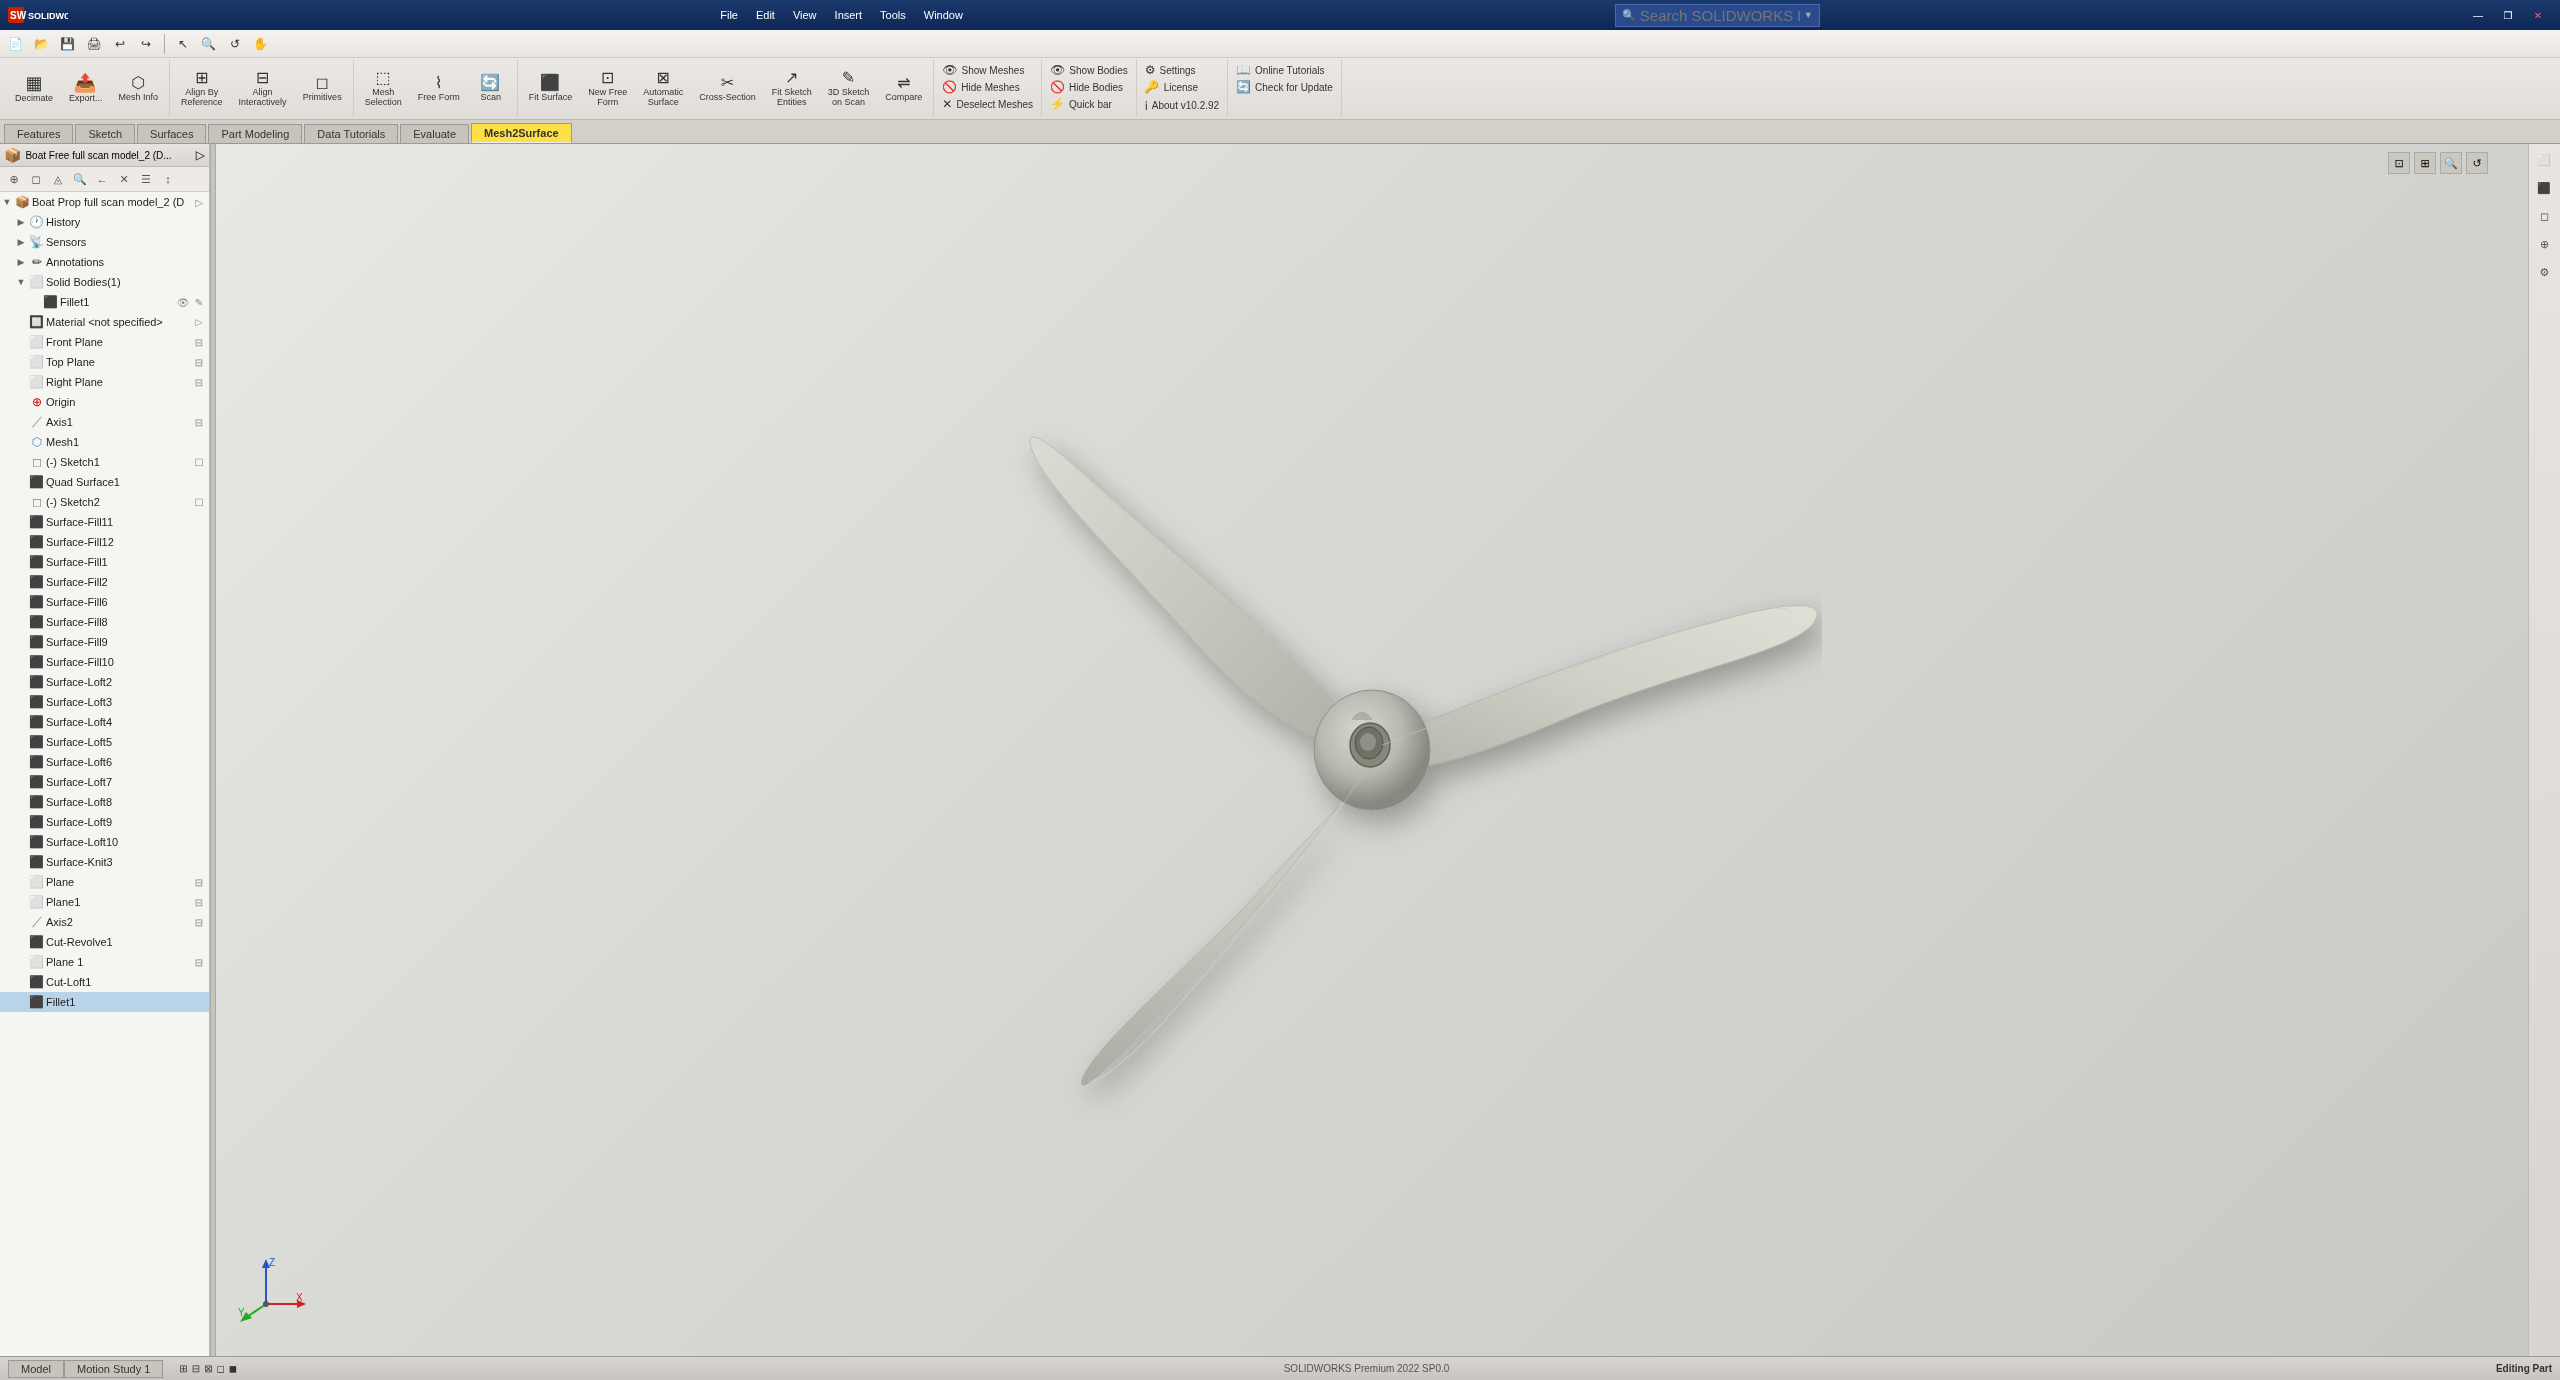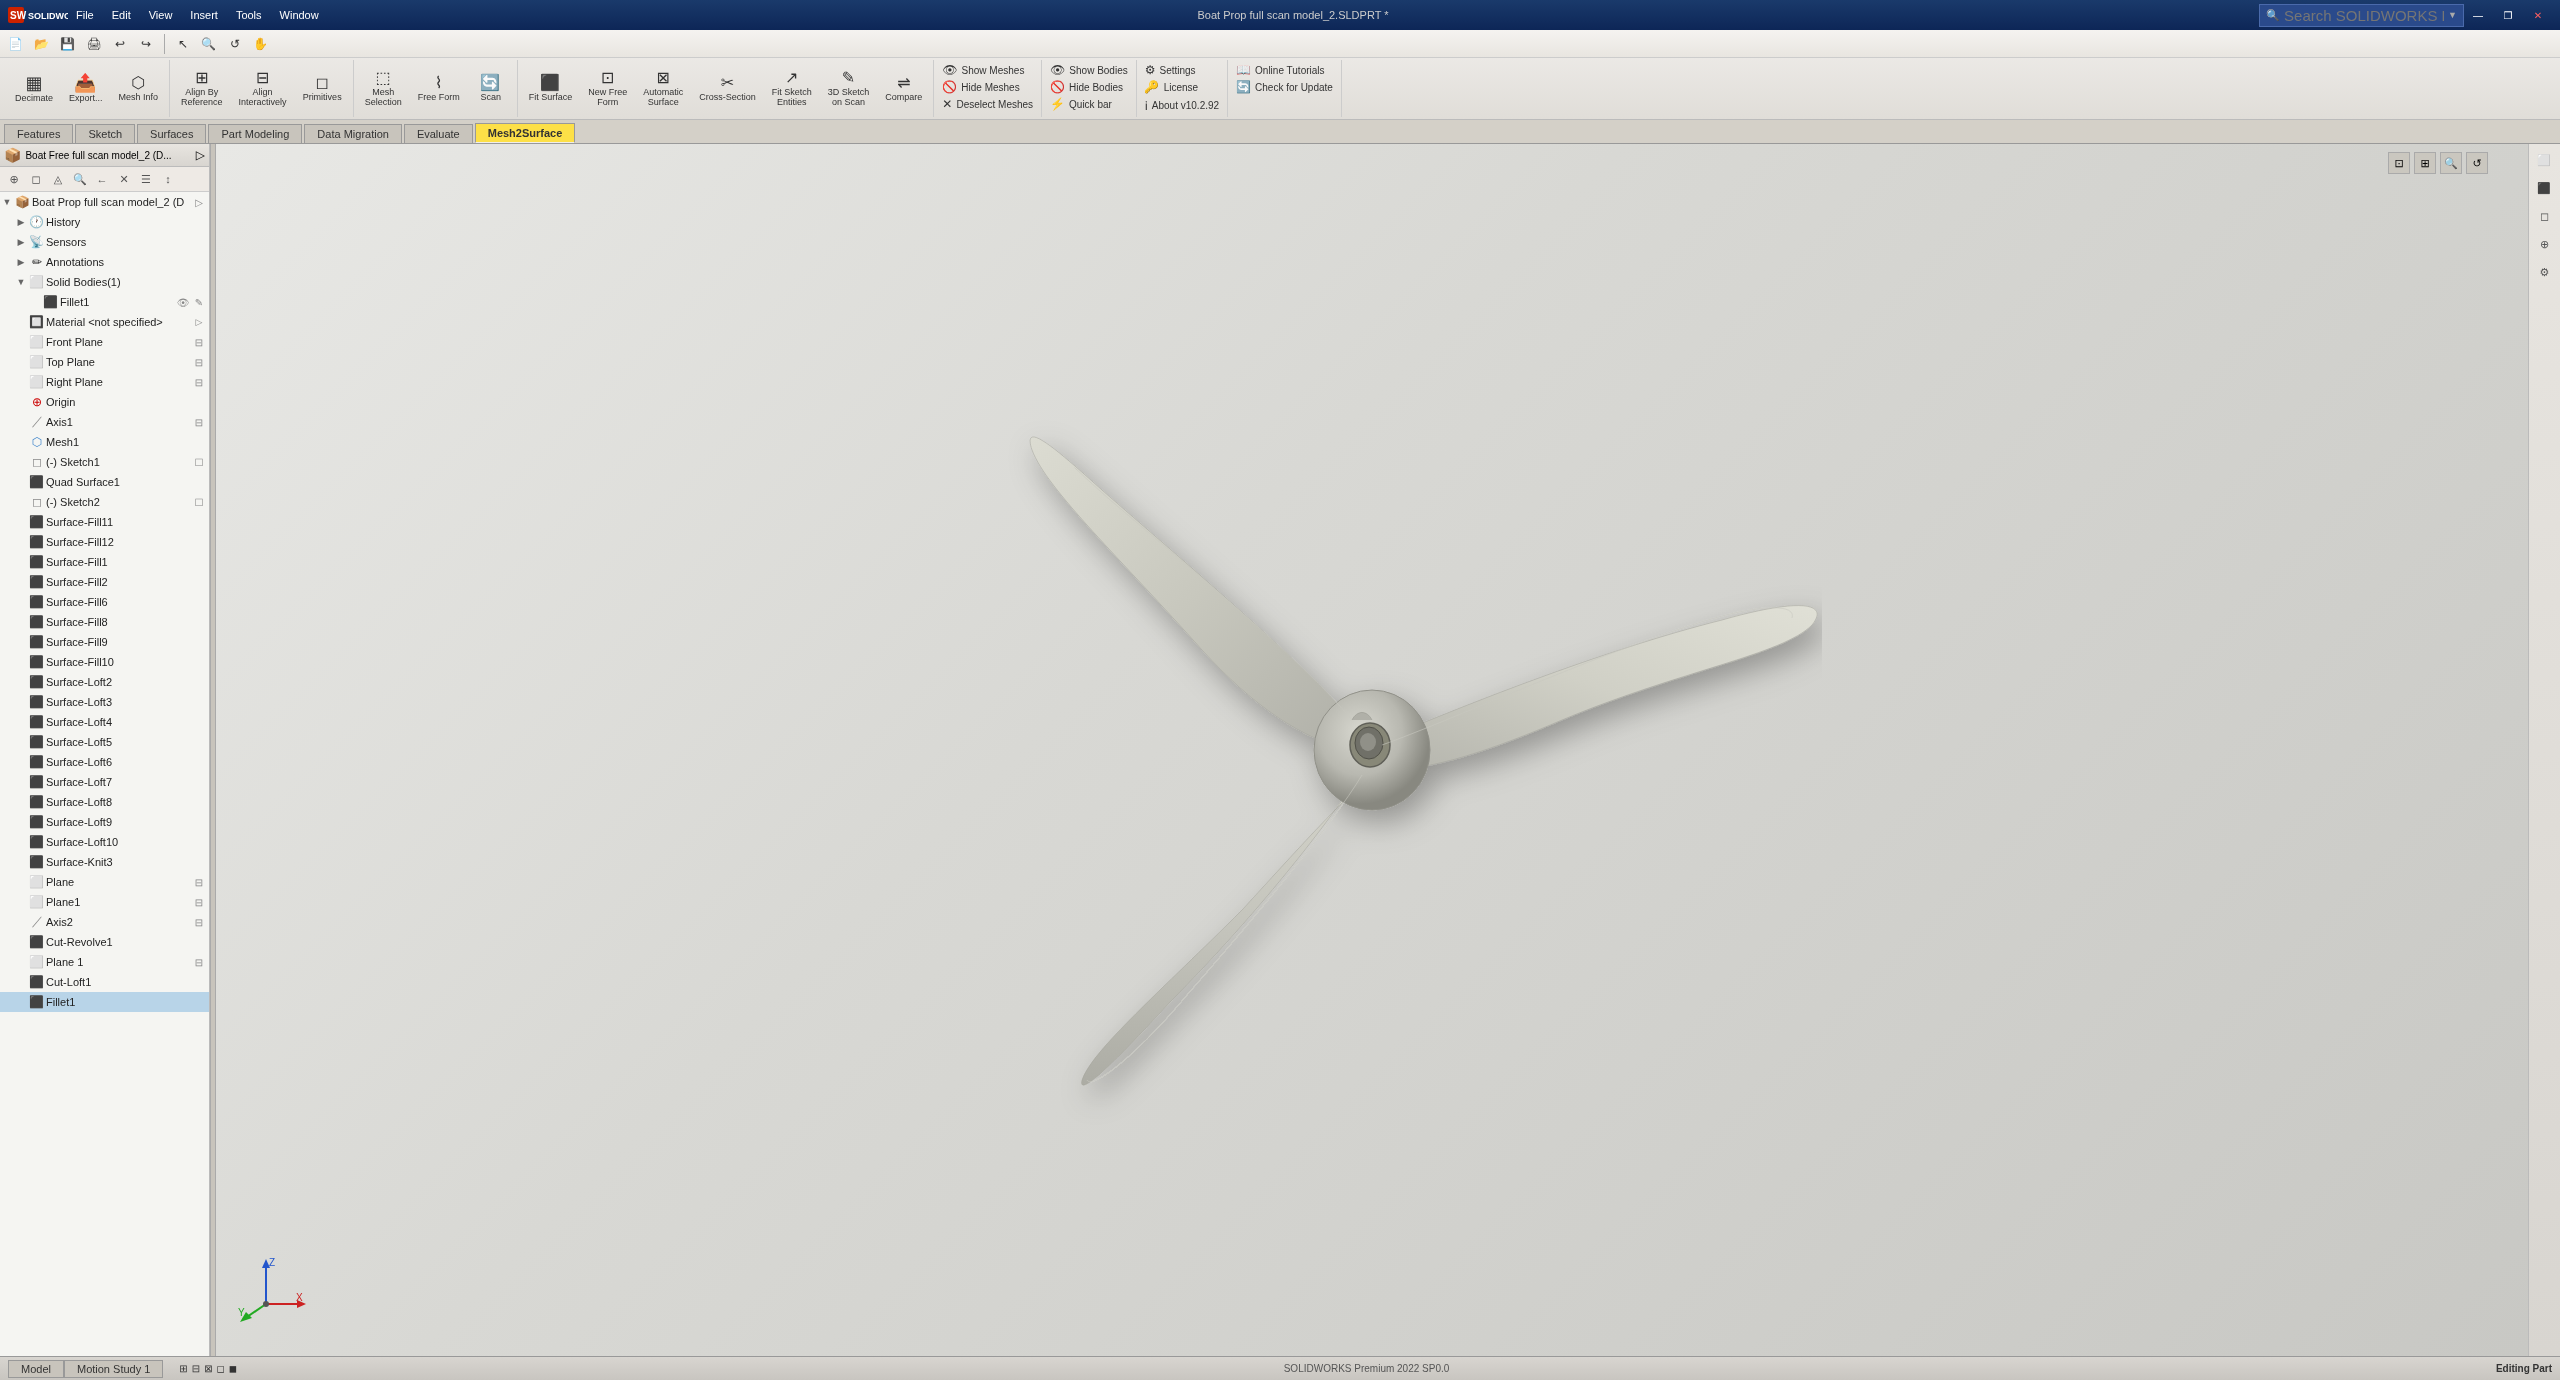--- a/index.html
+++ b/index.html
@@ -268,21 +268,20 @@
     </svg>
   </div>
   <div class="menu-bar">
     <span class="menu-item">File</span>
     <span class="menu-item">Edit</span>
     <span class="menu-item">View</span>
     <span class="menu-item">Insert</span>
     <span class="menu-item">Tools</span>
     <span class="menu-item">Window</span>
   </div>
-  <div class="title">Boat Prop full scan model_2.SLDPRT *</div>
   <div class="search-box">
     <span>🔍</span>
     <input type="text" placeholder="Search SOLIDWORKS Help" style="">
     <span style="color:#aaa;font-size:9px;">▼</span>
   </div>
   <div class="window-controls">
     <div class="win-btn">—</div>
     <div class="win-btn">❐</div>
     <div class="win-btn" style="color:#ff6060;">✕</div>
   </div>
@@ -437,21 +436,21 @@
       </div>
     </div>
   </div>
 </div>
 
 <div id="tab-bar">
   <div class="tab">Features</div>
   <div class="tab">Sketch</div>
   <div class="tab">Surfaces</div>
   <div class="tab">Part Modeling</div>
-  <div class="tab">Data Migration</div>
+  <div class="tab">Data Tutorials</div>
   <div class="tab">Evaluate</div>
   <div class="tab active">Mesh2Surface</div>
 </div>
 
 <div id="main">
 
   <div id="sidebar">
     <div id="sidebar-header">
       <span style="font-size:14px;">📦</span>
       <span style="font-size:10px; flex:1; overflow:hidden; text-overflow:ellipsis; white-space:nowrap;">Boat Free full scan model_2 (D...</span>

